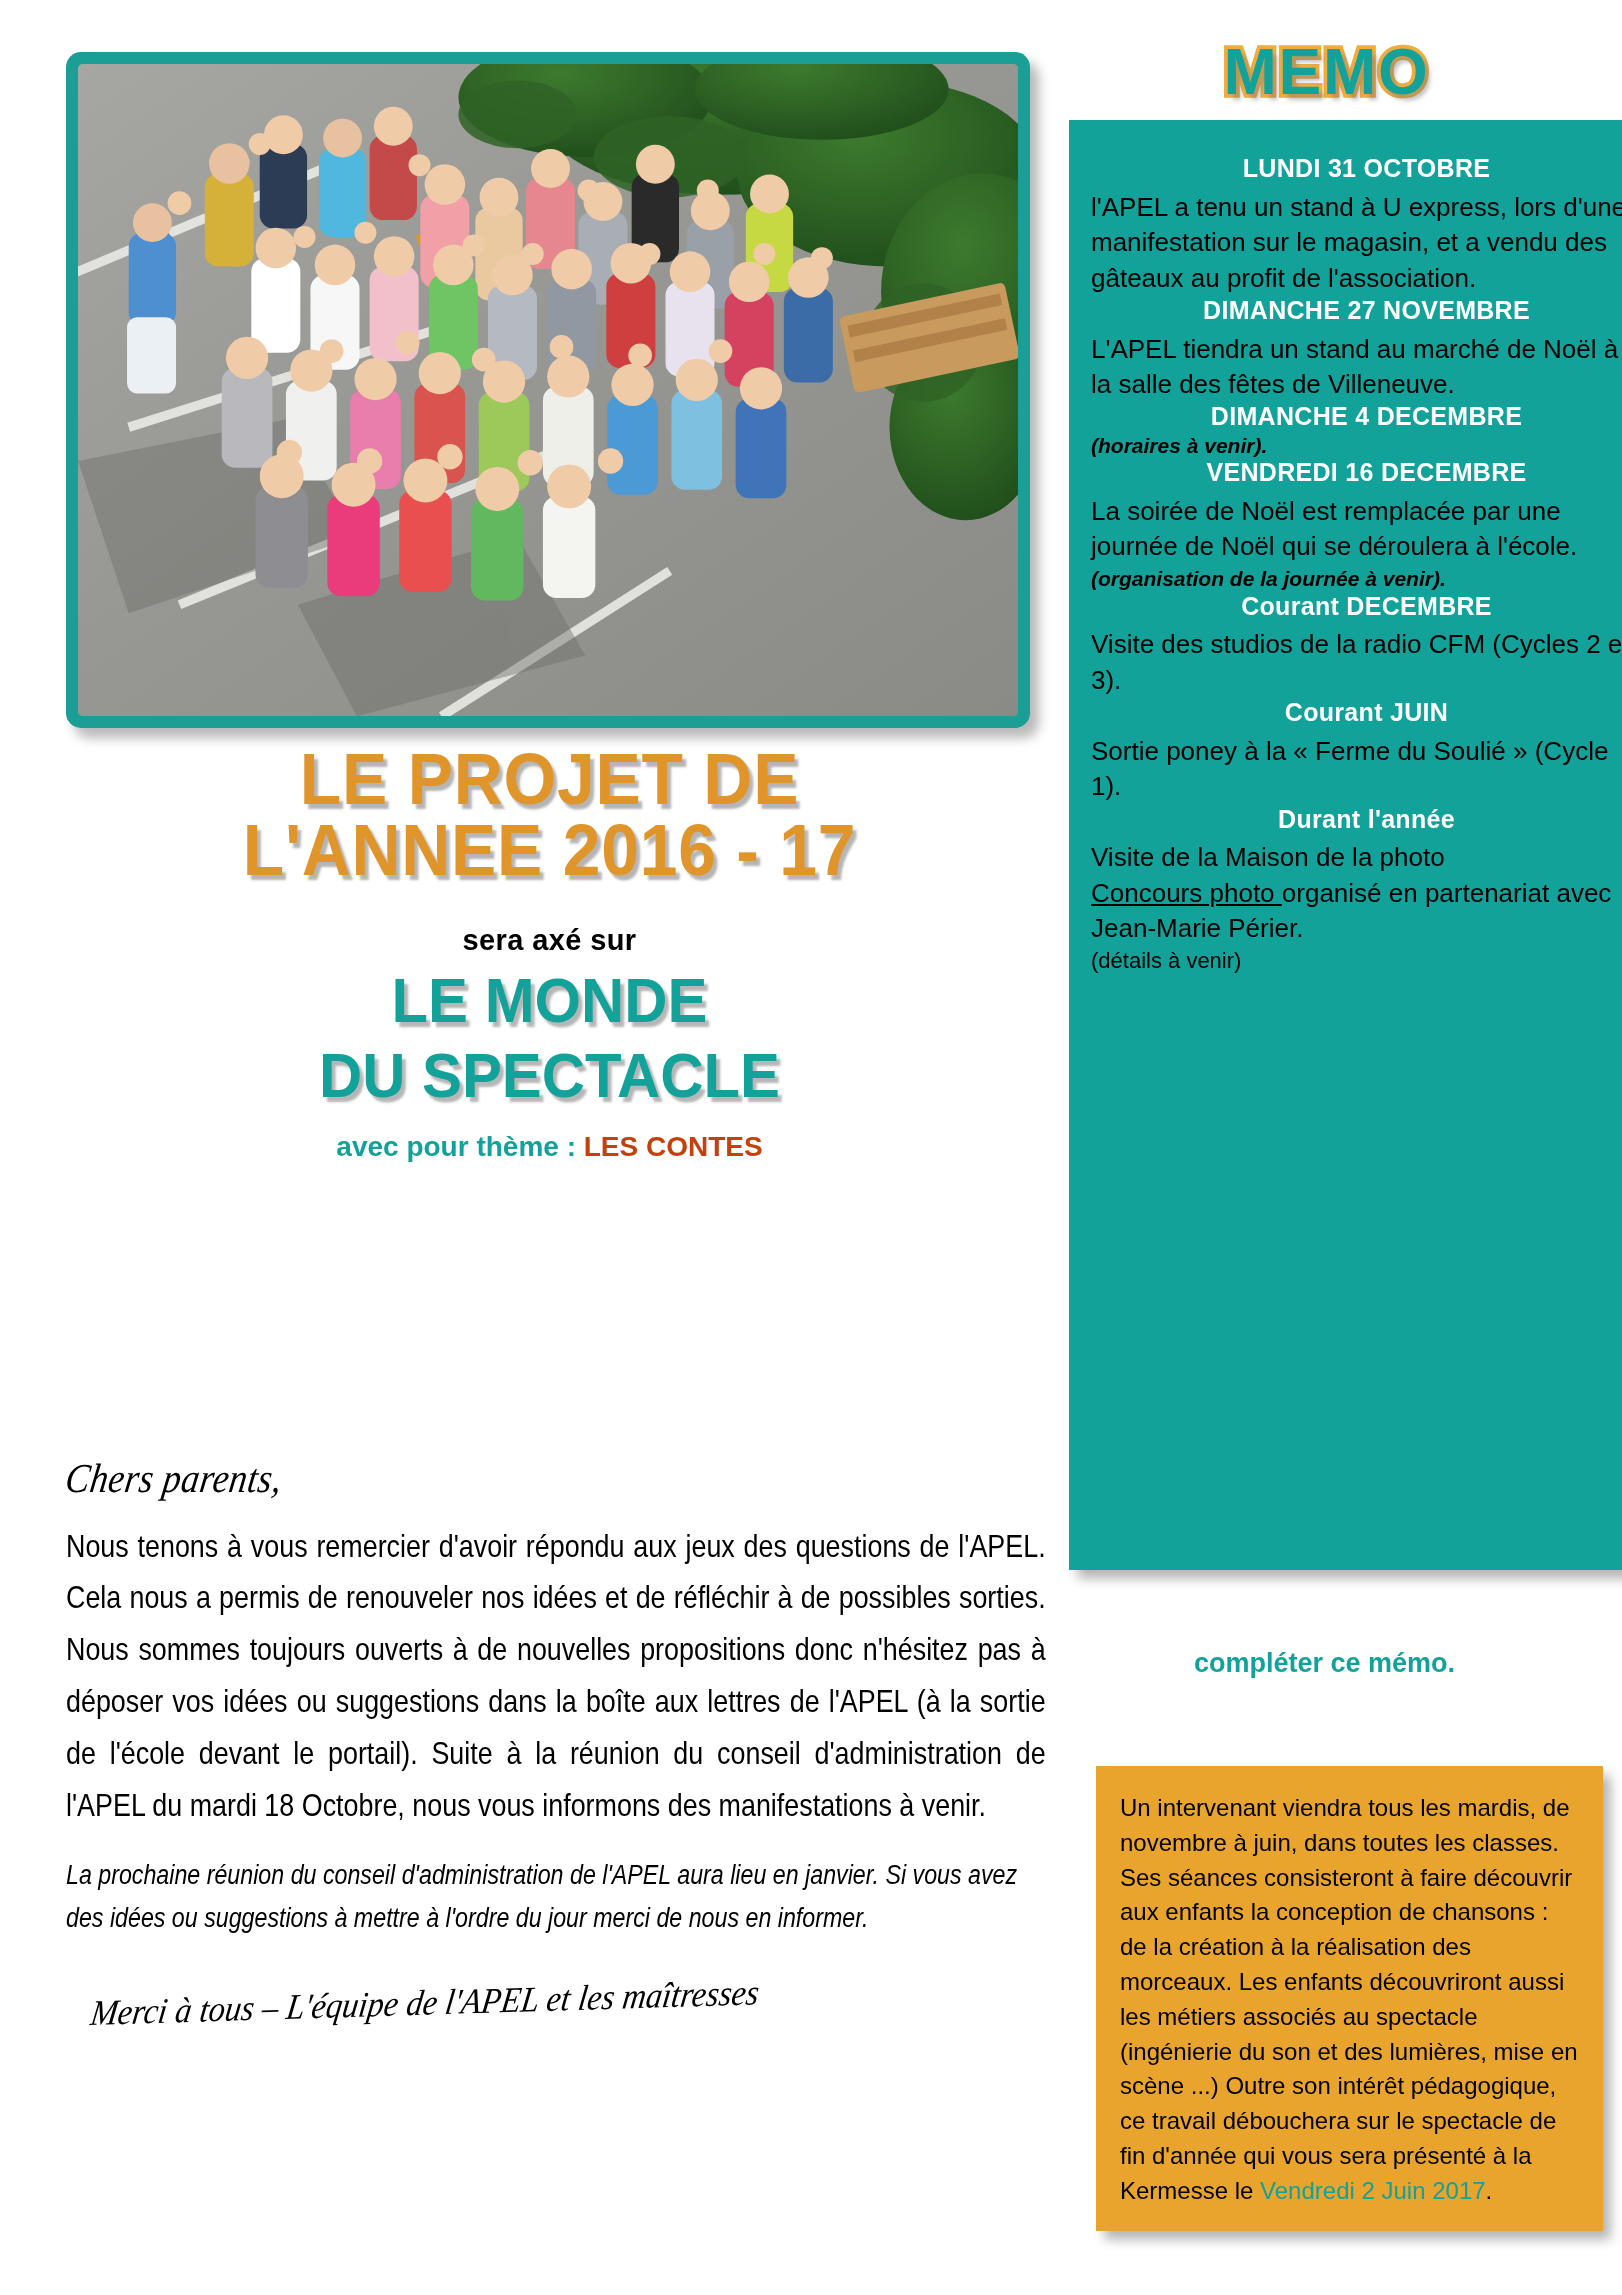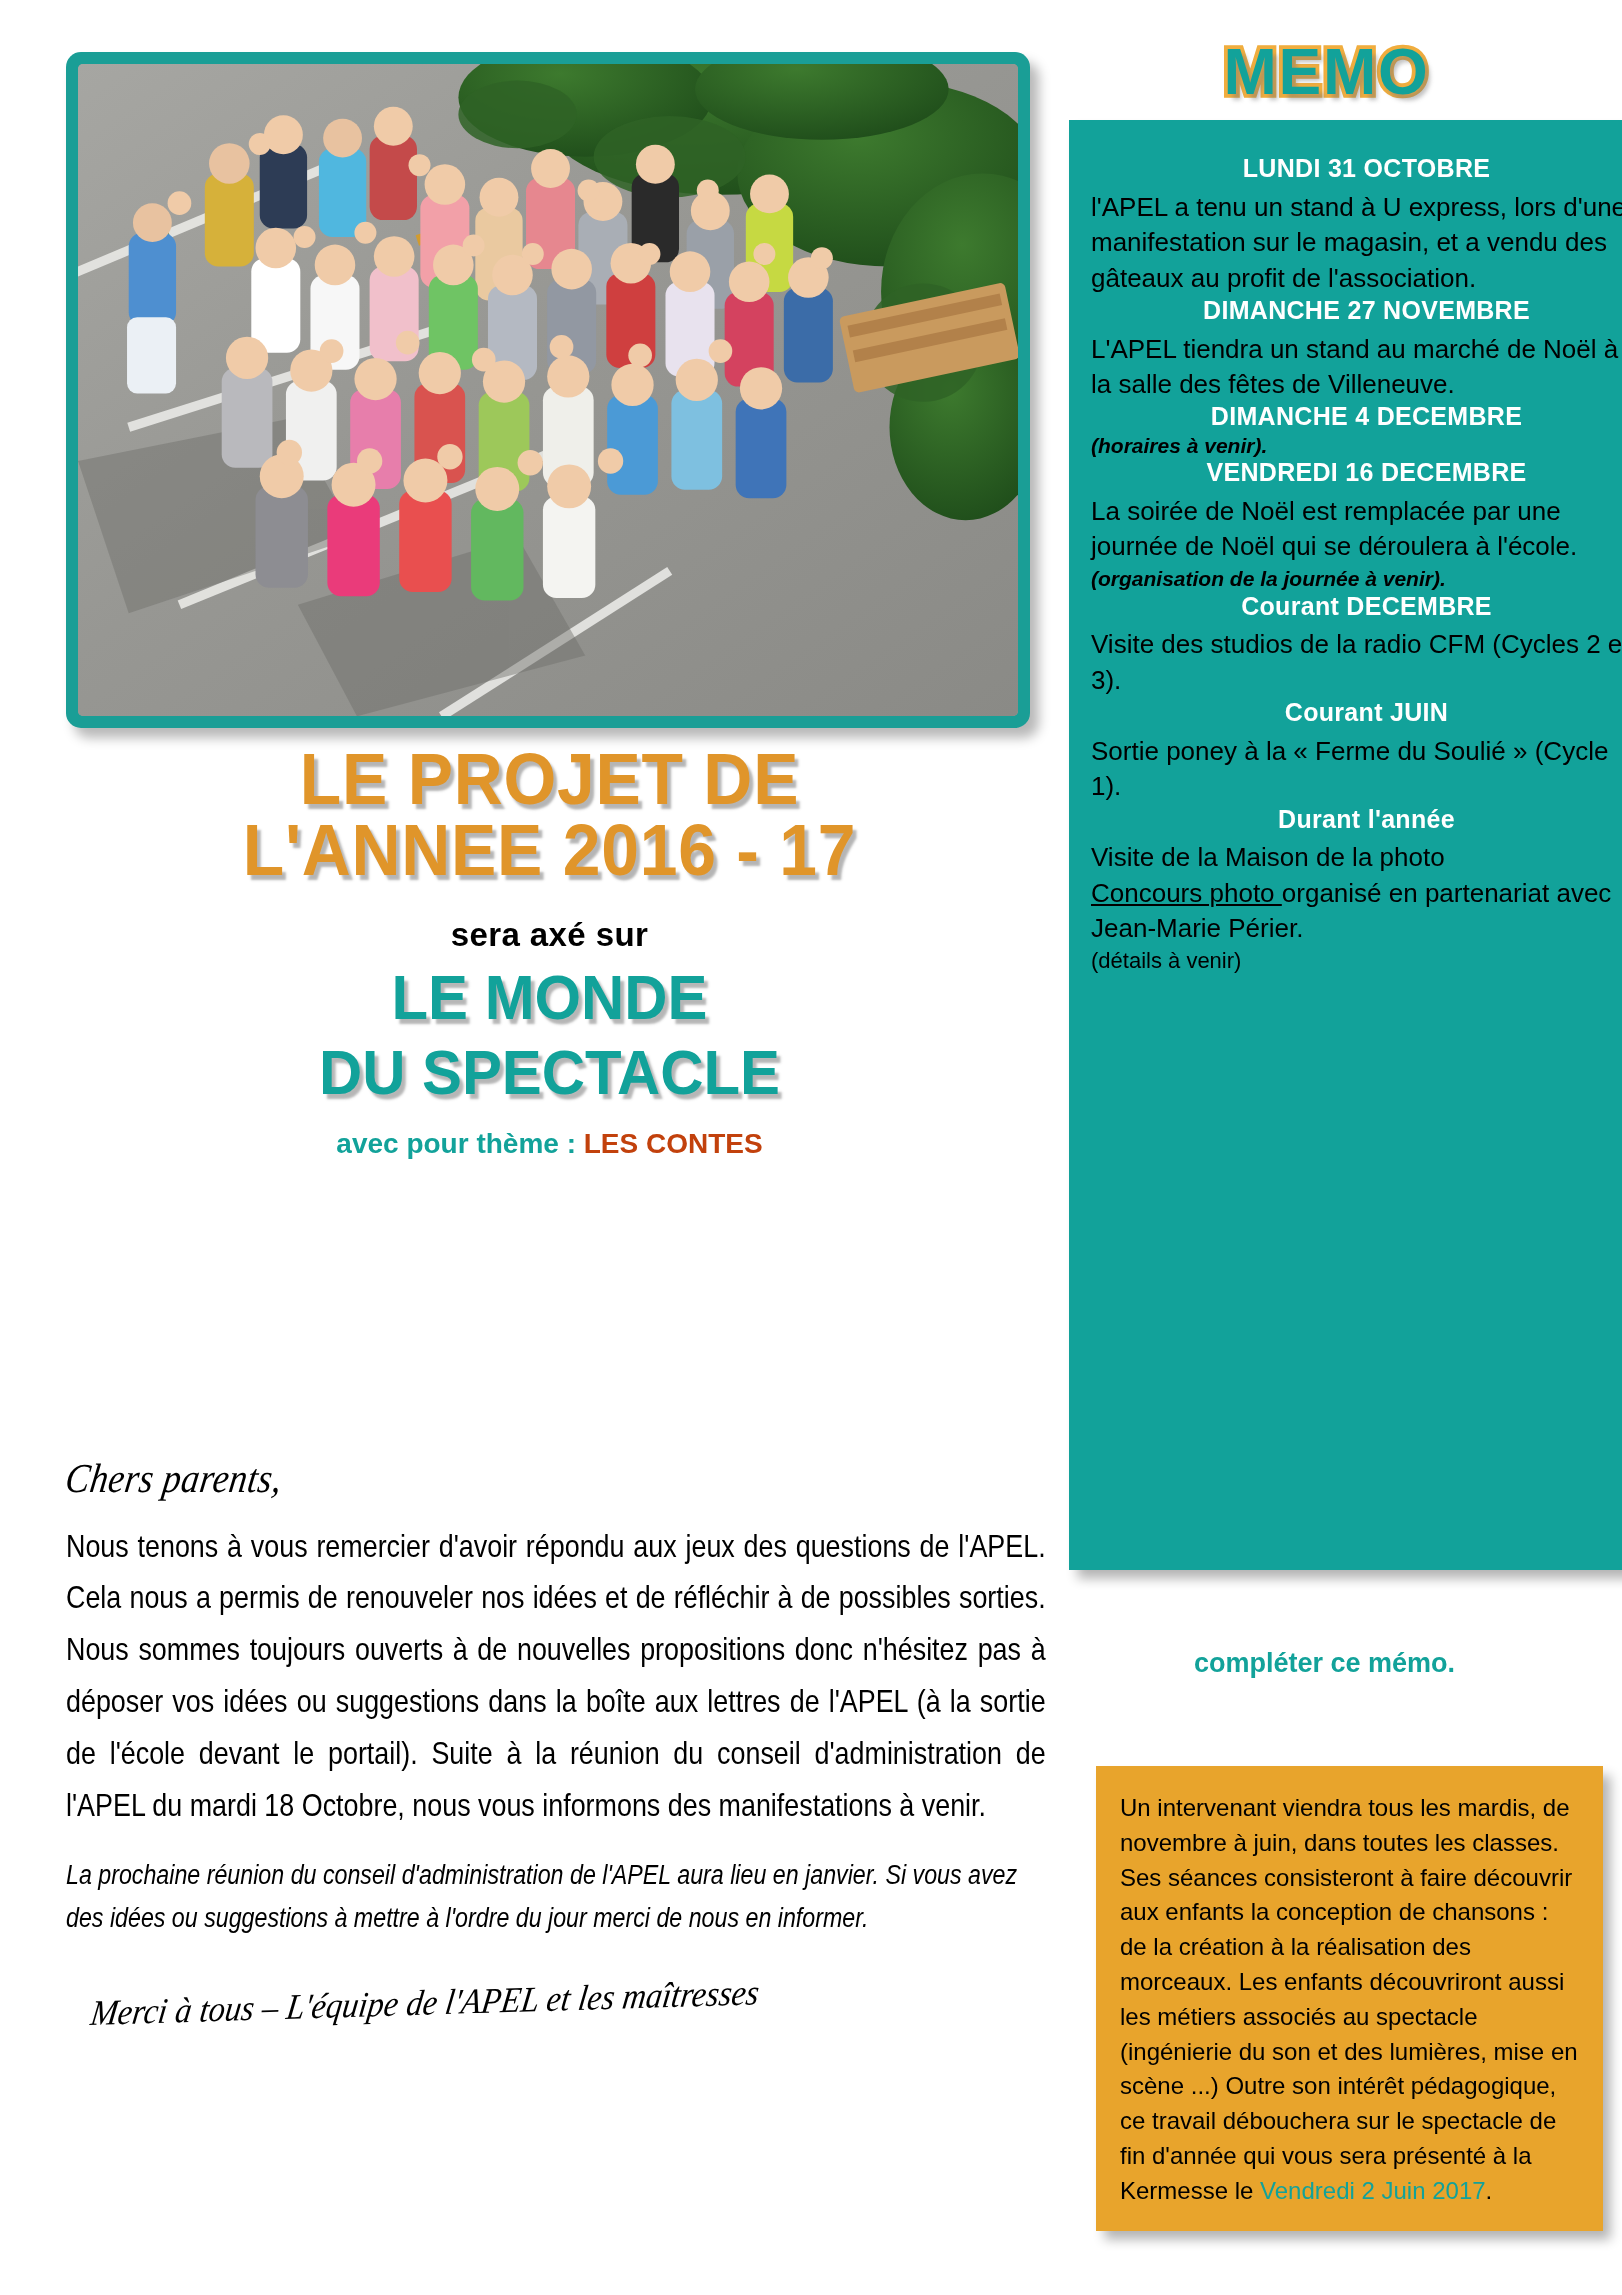--- a/index.html
+++ b/index.html
@@ -54,24 +54,24 @@
     color: #e0952a;
     text-align: center;
     letter-spacing: 0.8px;
     text-shadow: 4.2px 5px 2.5px rgba(90,90,90,0.45);
     transform: scaleX(0.93);
     transform-origin: center top;
     margin: 0;
   }
   .sub-lead {
     text-align: center;
-    font-size: 33px;
+    font-size: 29px;
     font-weight: bold;
     color: #000;
-    margin-top: 30px;
+    margin-top: 38px;
     letter-spacing: 0.4px;
   }
   .title-teal {
     font-weight: bold;
     font-size: 63px;
     line-height: 1.0;
     color: #12a29a;
     text-align: center;
     text-shadow: 4.2px 5px 2.5px rgba(80,80,80,0.42);
     transform: scaleX(0.95);

